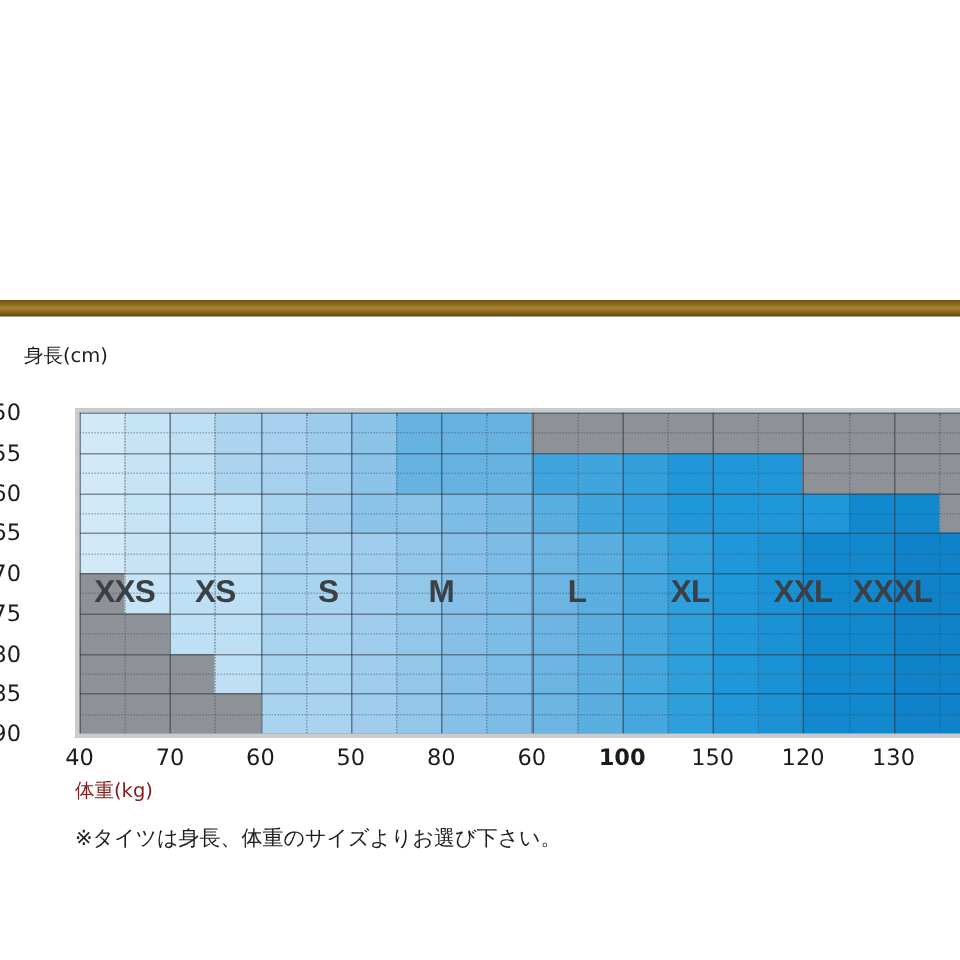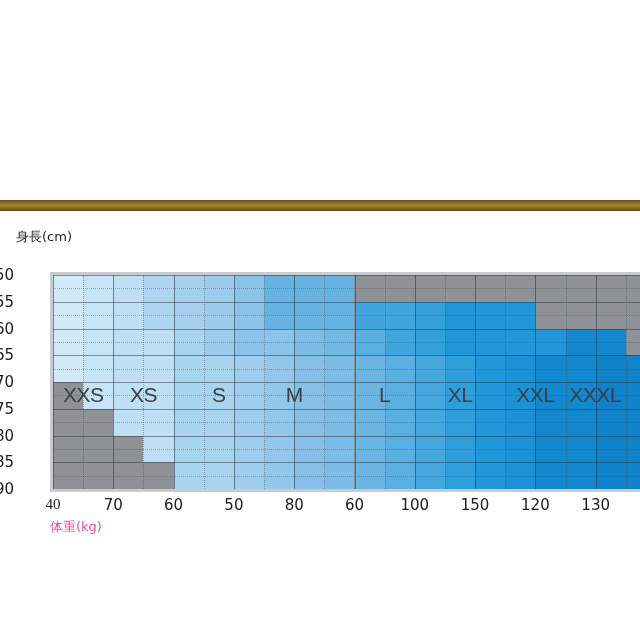--- a/index.html
+++ b/index.html
@@ -109,21 +109,21 @@
     pointer-events: none;
   }
   .grid-v { width: 0; border-left: 1px solid rgba(40,50,60,.55); top: 0; bottom: 0; }
   .grid-v.minor { border-left: 1px dotted rgba(60,75,90,.45); }
   .grid-h { height: 0; border-top: 1px solid rgba(40,50,60,.50); left: 0; right: 0; }
   .grid-h.minor { border-top: 1px dotted rgba(60,75,90,.40); }
 
   .size-label {
     position: absolute;
     font-size: 21px;
-    font-weight: normal;
+    font-weight: bold;
     color: #3a4046;
     letter-spacing: -0.5px;
     white-space: nowrap;
     transform: translate(-50%, -50%);
     font-family: "Liberation Sans", sans-serif;
   }
 
   .ytick {
     position: absolute;
     right: 634px;
@@ -141,21 +141,21 @@
     color: #1b1b1b;
     white-space: nowrap;
     transform: translateX(-50%);
     font-family: "DejaVu Sans", sans-serif;
   }
   .xlabel-title {
     position: absolute;
     left: 34px;
     top: 290px;
     font-size: 13px;
-    color: #ec4899;
+    color: #7f1d1d;
     white-space: nowrap;
     font-family: "DejaVu Sans", sans-serif;
   }
   .footnote {
     position: absolute;
     left: 34px;
     top: 322px;
     font-size: 14px;
     color: #1e1e1e;
     white-space: nowrap;
@@ -273,33 +273,34 @@
         <div class="size-label" style="left: 241.2px; top: 120.375px;">M</div>
         <div class="size-label" style="left: 331.65px; top: 120.375px;">L</div>
         <div class="size-label" style="left: 407.025px; top: 120.375px;">XL</div>
         <div class="size-label" style="left: 482.4px; top: 120.375px;">XXL</div>
         <div class="size-label" style="left: 542px; top: 120.375px;">XXXL</div>
       </div>
   </div>
 
   <div class="xlabel-title">体重(kg)</div>
 
+  <div class="footnote">※タイツは身長、体重のサイズよりお選び下さい。</div>
 <div class="ytick" style="top: 47px;">150</div>
     <div class="ytick" style="top: 73.75px;">155</div>
     <div class="ytick" style="top: 100.5px;">160</div>
     <div class="ytick" style="top: 127.25px;">165</div>
     <div class="ytick" style="top: 154px;">170</div>
     <div class="ytick" style="top: 180.75px;">175</div>
     <div class="ytick" style="top: 207.5px;">180</div>
     <div class="ytick" style="top: 234.25px;">185</div>
     <div class="ytick" style="top: 261px;">190</div>
-    <div class="xtick" style="left: 37px; font-family: Liberation Serif, serif;">40</div>
+    <div class="xtick" style="left: 37px;">40</div>
     <div class="xtick" style="left: 97.3px;">70</div>
     <div class="xtick" style="left: 157.6px;">60</div>
     <div class="xtick" style="left: 217.9px;">50</div>
     <div class="xtick" style="left: 278.2px;">80</div>
     <div class="xtick" style="left: 338.5px;">60</div>
-    <div class="xtick" style="left: 398.8px;">100</div>
+    <div class="xtick" style="left: 398.8px; font-weight: bold;">100</div>
     <div class="xtick" style="left: 459.1px;">150</div>
     <div class="xtick" style="left: 519.4px;">120</div>
     <div class="xtick" style="left: 579.7px;">130</div>
     <div class="xtick" style="left: 640px;">140</div>
   </div>
 
 </body></html>

